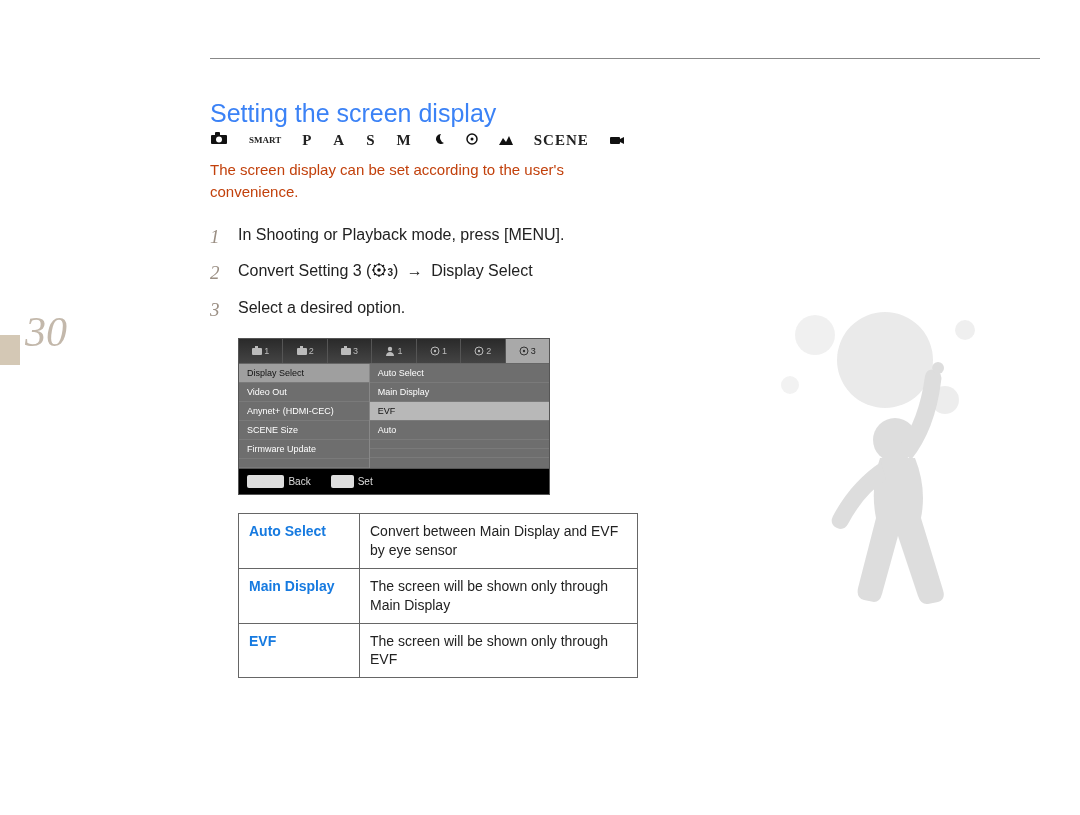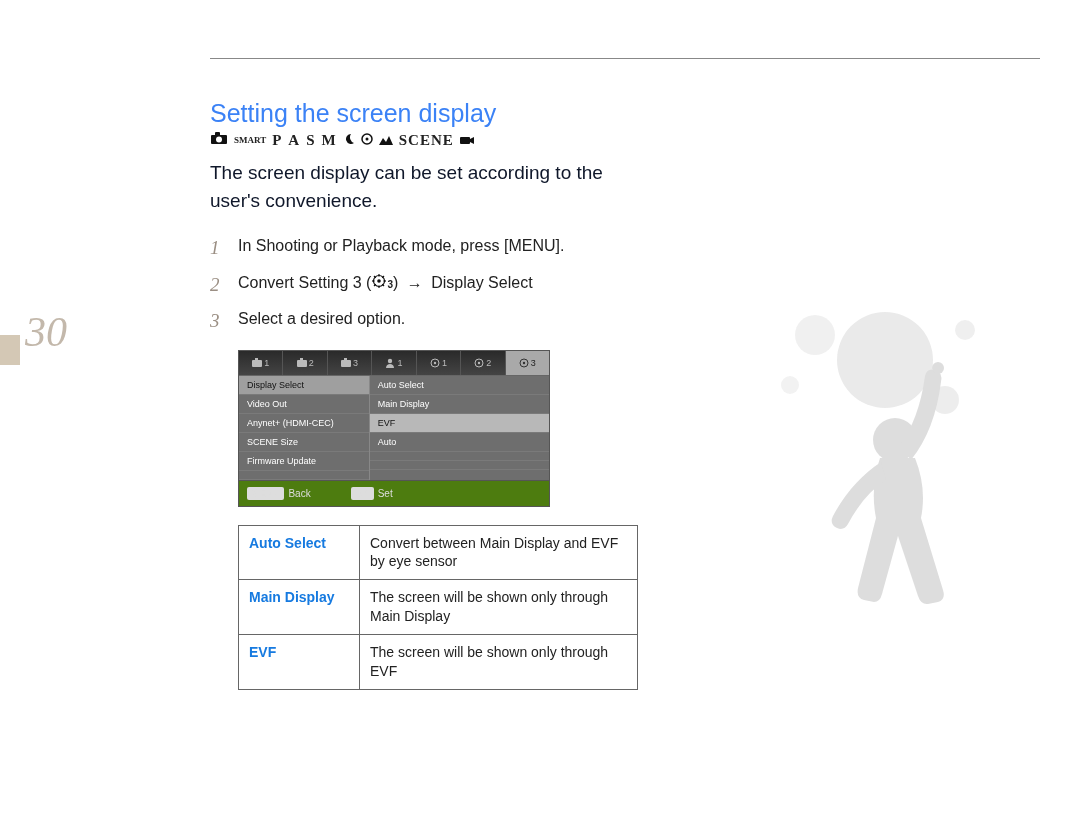--- a/index.html
+++ b/index.html
@@ -1,24 +1,24 @@
 <!DOCTYPE html>
 <html><head>
 <meta charset="utf-8">
 <style>
   html,body{margin:0;padding:0;background:#fff;font-family:"Helvetica Neue",Helvetica,Arial,sans-serif;color:#222;}
   .page{position:relative;width:1080px;height:815px;box-sizing:border-box;padding:58px 40px 40px 100px;}
   .hdr{font-size:18px;font-style:italic;color:#444;letter-spacing:.2px;margin:0 0 6px 110px;font-family:Georgia,serif;font-weight:400;}
   .hdr-rule{height:1px;background:#888;margin:0 0 40px 110px;}
   .content{margin-left:110px;max-width:430px;}
   h1.title{color:#3b82f6;font-weight:400;font-size:25px;margin:0 0 4px 0;}
-  .mode-row{font-family:"Times New Roman",serif;font-weight:700;letter-spacing:1px;font-size:15px;margin:2px 0 10px 0;color:#222;display:flex;align-items:center;gap:6px;}
+  .mode-row{font-family:"Times New Roman",serif;font-weight:700;letter-spacing:1px;font-size:15px;margin:2px 0 10px 0;color:#222;display:flex;align-items:center;gap:21px;}
   .mode-row .sm{font-size:9px;letter-spacing:0;position:relative;top:-1px;}
   .mode-row .ic{display:inline-block;vertical-align:middle;}
-  .intro{font-size:19px;line-height:1.45;margin:0 0 20px 0;color:#0f172a;}
+  .intro{font-size:15px;line-height:1.45;margin:0 0 20px 0;color:#c2410c;}
   ol.steps{list-style:none;padding:0;margin:0;}
   ol.steps li{display:flex;gap:12px;font-size:16px;line-height:1.5;margin-bottom:8px;}
   ol.steps .num{font-family:Georgia,"Times New Roman",serif;font-style:italic;color:#9b8f84;font-size:19px;min-width:16px;}
   .bold{font-weight:400;}
   .step-icon{display:inline-block;vertical-align:middle;margin:0 1px;}
   .arrow{font-size:16px;margin:0 4px;}
   .page-num{position:absolute;left:25px;top:308px;font-family:Georgia,serif;font-style:italic;font-size:42px;color:#c3b8ab;}
   .tab-strip{position:absolute;left:0;top:335px;width:20px;height:30px;background:#d4c8b5;}
   
   .cam{width:310px;border:1px solid #555;margin:14px 0 18px 28px;font-size:10px;background:#3f3f3f;color:#ddd;font-family:Arial,sans-serif;}
@@ -26,21 +26,21 @@
   .cam-tab{flex:1;display:flex;align-items:center;justify-content:center;gap:2px;height:24px;border-right:1px solid #555;font-size:9px;color:#bbb;}
   .cam-tab:last-child{border-right:none;}
   .cam-tab.active{background:#a9a9a9;color:#222;}
   .cam-tab svg{width:10px;height:10px;}
   .cam-body{display:flex;background:#6e6e6e;}
   .cam-left{width:42%;border-right:1px solid #888;}
   .cam-right{width:58%;}
   .cam-item{padding:4px 8px;border-bottom:1px solid #7a7a7a;font-size:9px;color:#fff;}
   .cam-left .cam-item.sel{background:#9f9f9f;color:#111;}
   .cam-right .cam-item.hl{background:#b8b8b8;color:#111;}
-  .cam-foot{display:flex;background:#4d7c0f;padding:6px 8px;gap:40px;border-top:1px solid #555;}
+  .cam-foot{display:flex;background:#000000;padding:6px 8px;gap:20px;border-top:1px solid #555;}
   .cam-foot span{font-size:10px;color:#ddd;display:flex;align-items:center;gap:4px;}
   .btn-label{display:inline-block;background:#ddd;color:#111;font-size:8px;padding:1px 4px;border-radius:2px;font-weight:700;}
   
   table.def{border-collapse:collapse;width:400px;margin-left:28px;font-size:14px;}
   table.def td{border:1px solid #666;padding:8px 10px;vertical-align:top;line-height:1.35;}
   table.def td.term{color:#167ae0;font-weight:600;width:100px;}
   
   .illus{position:absolute;right:35px;top:290px;width:360px;height:420px;opacity:.95;pointer-events:none;}
 </style>
 </head>

